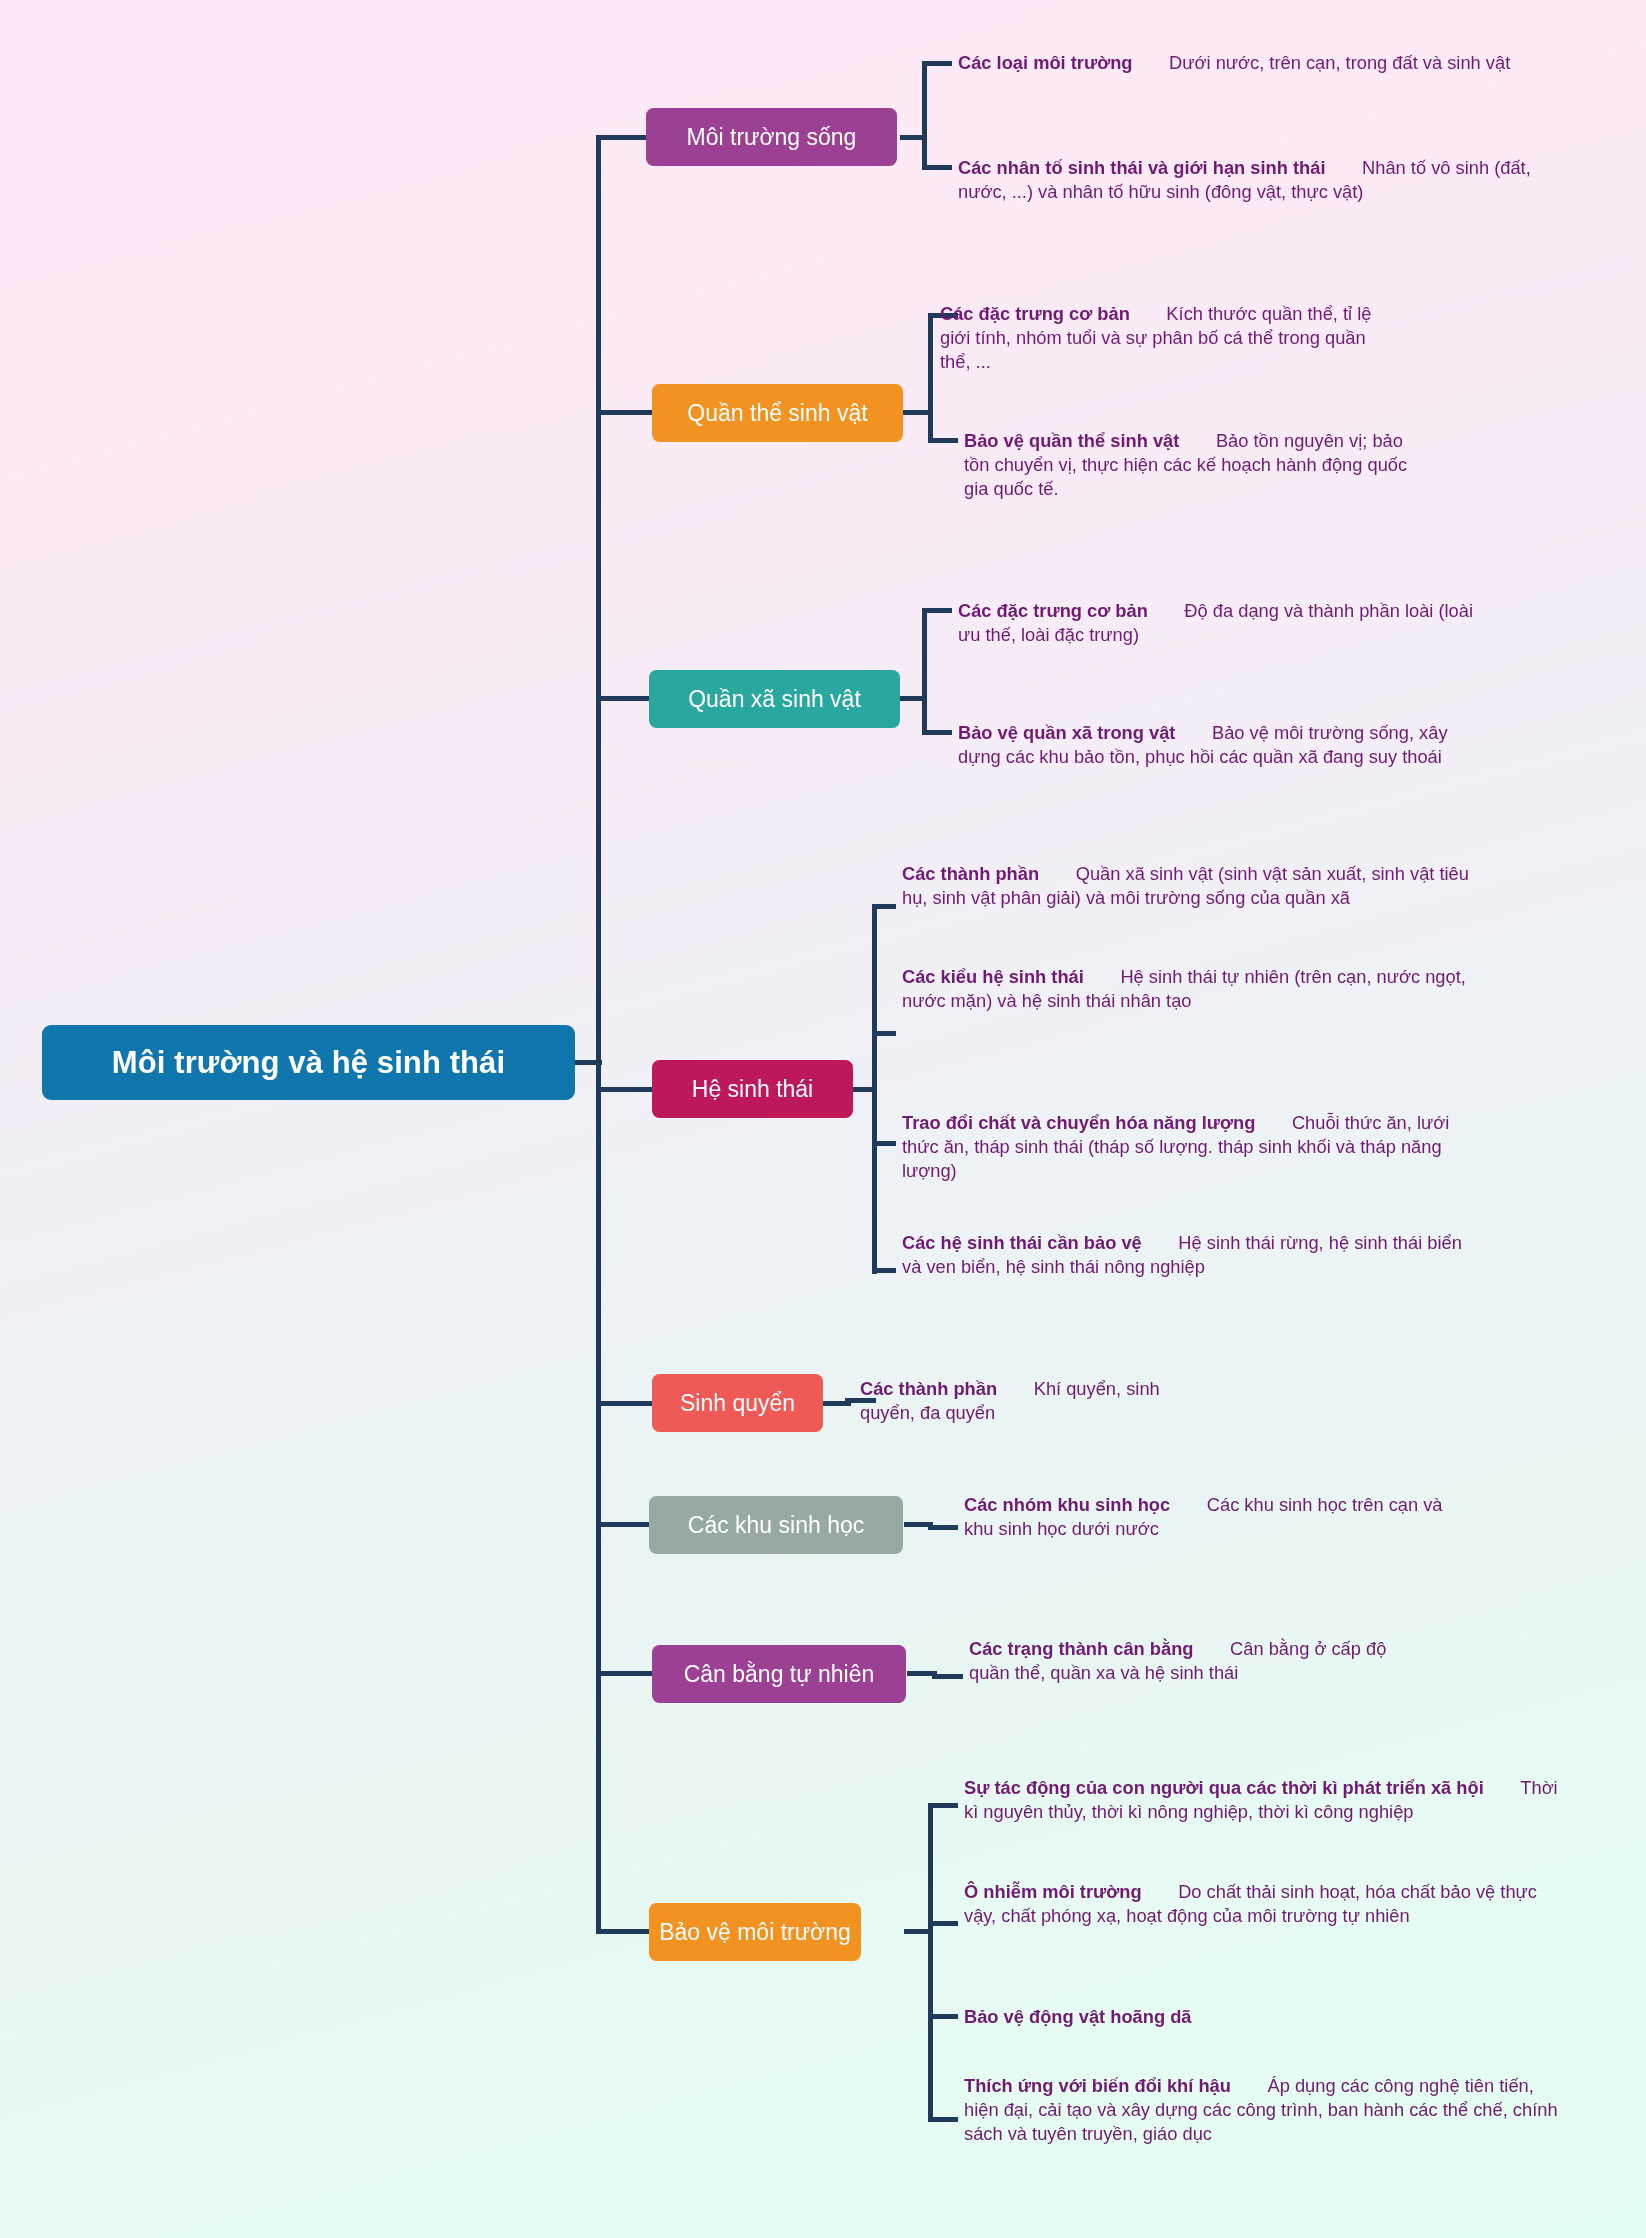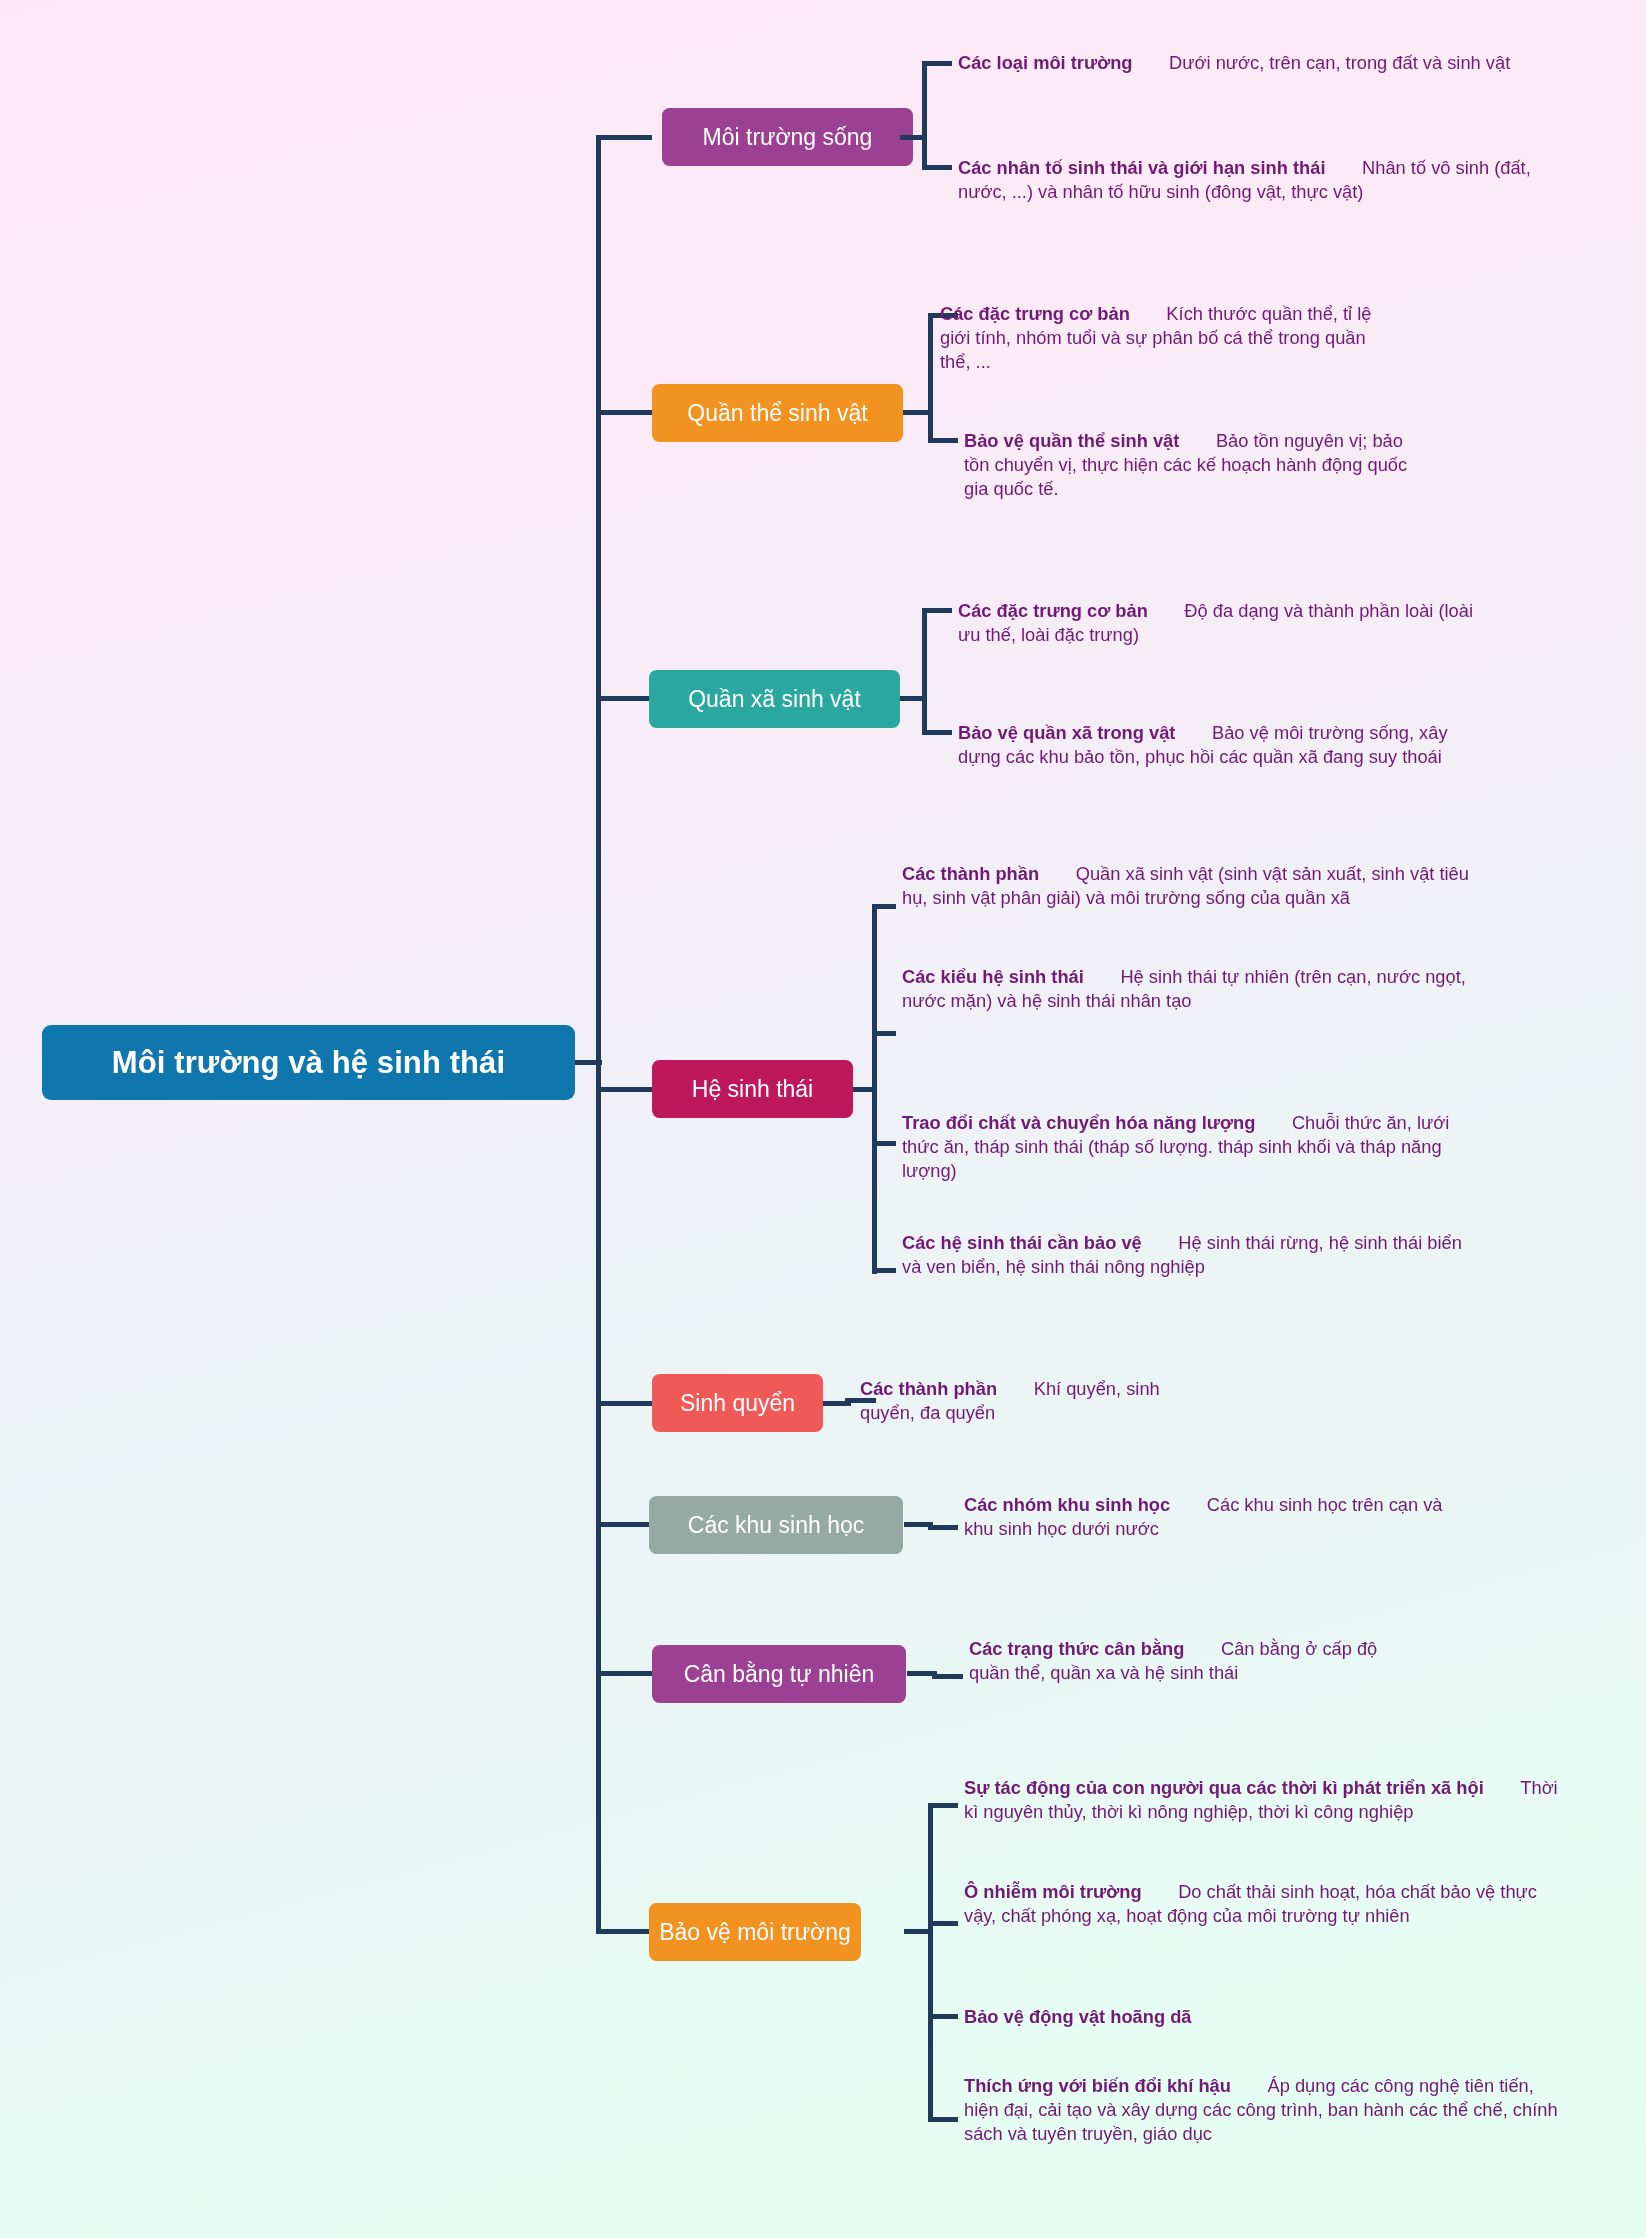--- a/index.html
+++ b/index.html
@@ -61,21 +61,21 @@
 <div id="map">
 
   <div class="root">
     <span>Môi trường và hệ sinh thái</span>
   </div>
 
   <div id="dyn">
       <div class="line" style="left: 575px; top: 1060px; width: 27px; height: 5.2px; background: rgb(31, 58, 90);"></div>
       <div class="line" style="left: 596px; top: 135px; width: 5.2px; height: 1799px; background: rgb(31, 58, 90);"></div>
       <div class="line" style="left: 596px; top: 135px; width: 56px; height: 5.2px; background: rgb(31, 58, 90);"></div>
-      <div class="node" style="left: 662px; top: 108px; width: 251px; background: rgb(155, 64, 147);">
+      <div class="node" style="left: 646px; top: 108px; width: 251px; background: rgb(155, 64, 147);">
         <span>Môi trường sống</span>
       </div>
       <div class="line" style="left: 900px; top: 135px; width: 27px; height: 5.2px; background: rgb(31, 58, 90);"></div>
       <div class="line" style="left: 922px; top: 61px; width: 5.2px; height: 109px; background: rgb(31, 58, 90);"></div>
       <div class="line" style="left: 922px; top: 61px; width: 30px; height: 5.2px; background: rgb(31, 58, 90);"></div>
       <div class="leaf" style="left: 958px; top: 51px; width: 584px;"><span class="t">Các loại môi trường</span>  <span class="d">Dưới nước, trên cạn, trong đất và sinh vật</span></div>
       <div class="line" style="left: 922px; top: 165px; width: 30px; height: 5.2px; background: rgb(31, 58, 90);"></div>
       <div class="leaf" style="left: 958px; top: 156px; width: 584px;"><span class="t">Các nhân tố sinh thái và giới hạn sinh thái</span>  <span class="d">Nhân tố vô sinh (đất, nước, ...) và nhân tố hữu sinh (đông vật, thực vật)</span></div>
       <div class="line" style="left: 596px; top: 410px; width: 59px; height: 5.2px; background: rgb(31, 58, 90);"></div>
       <div class="node" style="left: 652px; top: 384px; width: 251px; background: rgb(242, 146, 32);">
@@ -124,21 +124,21 @@
       </div>
       <div class="line" style="left: 904px; top: 1522px; width: 29px; height: 5.2px; background: rgb(31, 58, 90);"></div>
       <div class="line" style="left: 928px; top: 1525px; width: 30px; height: 5.2px; background: rgb(31, 58, 90);"></div>
       <div class="leaf" style="left: 964px; top: 1493px; width: 479px;"><span class="t">Các nhóm khu sinh học</span>  <span class="d">Các khu sinh học trên cạn và khu sinh học dưới nước</span></div>
       <div class="line" style="left: 596px; top: 1671px; width: 59px; height: 5.2px; background: rgb(31, 58, 90);"></div>
       <div class="node" style="left: 652px; top: 1645px; width: 254px; background: rgb(155, 64, 147);">
         <span>Cân bằng tự nhiên</span>
       </div>
       <div class="line" style="left: 907px; top: 1671px; width: 30px; height: 5.2px; background: rgb(31, 58, 90);"></div>
       <div class="line" style="left: 932px; top: 1674px; width: 31px; height: 5.2px; background: rgb(31, 58, 90);"></div>
-      <div class="leaf" style="left: 969px; top: 1637px; width: 419px;"><span class="t">Các trạng thức cân bằng</span>  <span class="d">Cân bằng ở cấp độ quần thể, quần xa và hệ sinh thái</span></div>
+      <div class="leaf" style="left: 969px; top: 1637px; width: 419px;"><span class="t">Các trạng thành cân bằng</span>  <span class="d">Cân bằng ở cấp độ quần thể, quần xa và hệ sinh thái</span></div>
       <div class="line" style="left: 596px; top: 1929px; width: 56px; height: 5.2px; background: rgb(31, 58, 90);"></div>
       <div class="node" style="left: 649px; top: 1903px; width: 212px; background: rgb(242, 146, 32);">
         <span>Bảo vệ môi trường</span>
       </div>
       <div class="line" style="left: 904px; top: 1929px; width: 29px; height: 5.2px; background: rgb(31, 58, 90);"></div>
       <div class="line" style="left: 928px; top: 1803px; width: 5.2px; height: 319px; background: rgb(31, 58, 90);"></div>
       <div class="line" style="left: 928px; top: 1803px; width: 30px; height: 5.2px; background: rgb(31, 58, 90);"></div>
       <div class="leaf" style="left: 964px; top: 1776px; width: 599px;"><span class="t">Sự tác động của con người qua các thời kì phát triển xã hội</span>  <span class="d">Thời kì nguyên thủy, thời kì nông nghiệp, thời kì công nghiệp</span></div>
       <div class="line" style="left: 928px; top: 1921px; width: 30px; height: 5.2px; background: rgb(31, 58, 90);"></div>
       <div class="leaf" style="left: 964px; top: 1880px; width: 599px;"><span class="t">Ô nhiễm môi trường</span>  <span class="d">Do chất thải sinh hoạt, hóa chất bảo vệ thực vậy, chất phóng xạ, hoạt động của môi trường tự nhiên</span></div>

